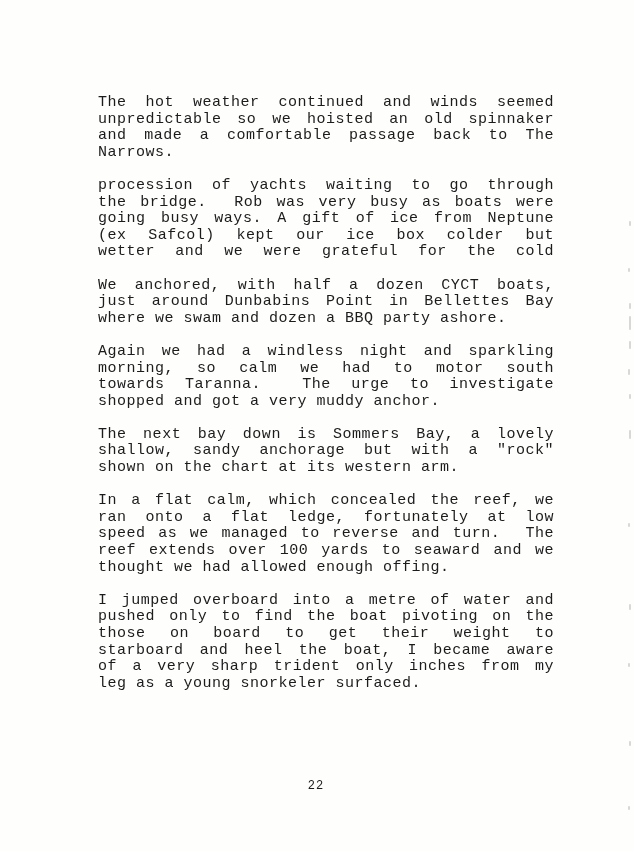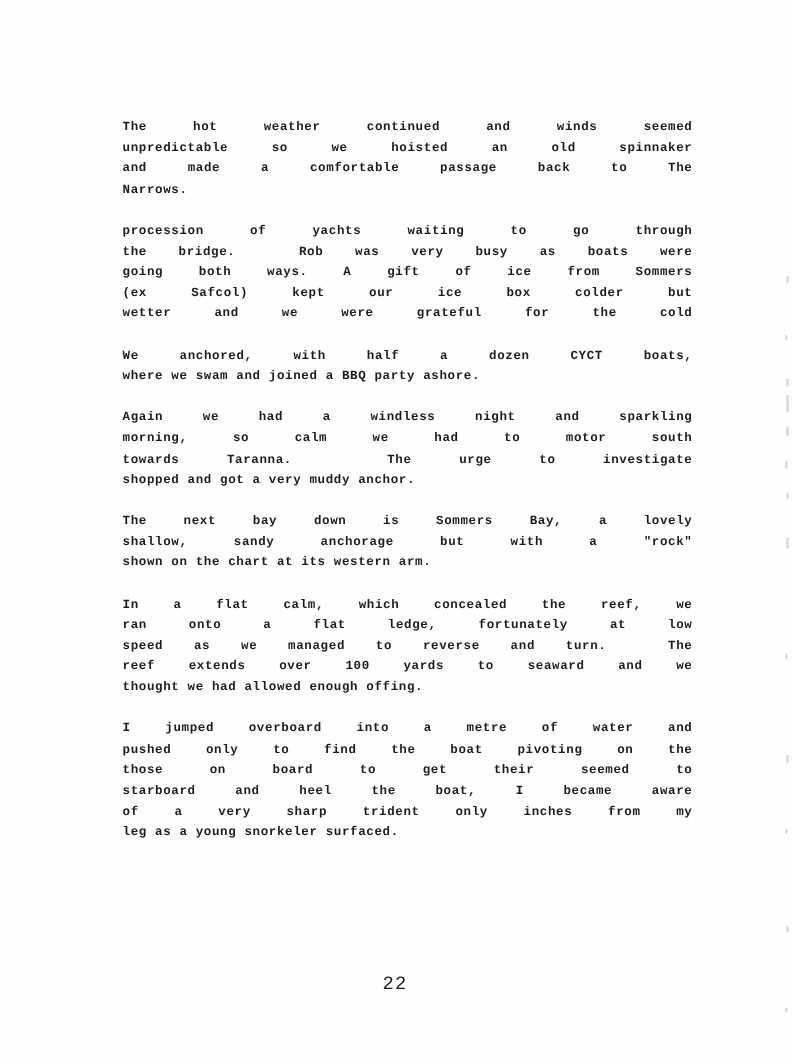--- a/index.html
+++ b/index.html
@@ -22,38 +22,37 @@
     top: 95px;
     width: 456px;
   }
   .para {
     margin: 0 0 16.6px 0;
   }
   .para:last-child {
     margin-bottom: 0;
   }
   .line {
-    font-size: 10px;
+    font-size: 15px;
     line-height: 16.6px;
     letter-spacing: 0.5px;
     text-align: justify;
     text-align-last: justify;
-    font-weight: bold;
   }
   .line.last {
     text-align: right;
     text-align-last: left;
   }
   .page-number {
     position: absolute;
     top: 779px;
     left: 98px;
     width: 436px;
     text-align: center;
-    font-size: 15px;
+    font-size: 12px;
     letter-spacing: 1px;
     color: #1c1c1c;
   }
   .artifacts i {
     position: absolute;
     display: block;
     width: 2px;
     background: #c3c3c3;
     opacity: 0.65;
     border-radius: 1px;
@@ -67,27 +66,28 @@
   <div class="text-block">
       <div class="para">
         <div class="line">The hot weather continued and winds seemed</div>
         <div class="line">unpredictable so we hoisted an old spinnaker</div>
         <div class="line">and made a comfortable passage back to The</div>
         <div class="line last">Narrows.</div>
       </div>
       <div class="para">
         <div class="line">procession of yachts waiting to go through</div>
         <div class="line">the bridge.&nbsp; Rob was very busy as boats were</div>
-        <div class="line">going both ways. A gift of ice from Sommers</div>
+        <div class="line">going busy ways. A gift of ice from Neptune</div>
         <div class="line">(ex Safcol) kept our ice box colder but</div>
         <div class="line">wetter and we were grateful for the cold</div>
       </div>
       <div class="para">
         <div class="line">We anchored, with half a dozen CYCT boats,</div>
-        <div class="line last">where we swam and joined a BBQ party ashore.</div>
+        <div class="line">just around Dunbabins Point in Bellettes Bay</div>
+        <div class="line last">where we swam and dozen a BBQ party ashore.</div>
       </div>
       <div class="para">
         <div class="line">Again we had a windless night and sparkling</div>
         <div class="line">morning, so calm we had to motor south</div>
         <div class="line">towards Taranna.&nbsp; The urge to investigate</div>
         <div class="line last">shopped and got a very muddy anchor.</div>
       </div>
       <div class="para">
         <div class="line">The next bay down is Sommers Bay, a lovely</div>
         <div class="line">shallow, sandy anchorage but with a "rock"</div>
@@ -96,21 +96,21 @@
       <div class="para">
         <div class="line">In a flat calm, which concealed the reef, we</div>
         <div class="line">ran onto a flat ledge, fortunately at low</div>
         <div class="line">speed as we managed to reverse and turn.&nbsp; The</div>
         <div class="line">reef extends over 100 yards to seaward and we</div>
         <div class="line last">thought we had allowed enough offing.</div>
       </div>
       <div class="para">
         <div class="line">I jumped overboard into a metre of water and</div>
         <div class="line">pushed only to find the boat pivoting on the</div>
-        <div class="line">those on board to get their seemed to</div>
+        <div class="line">those on board to get their weight to</div>
         <div class="line">starboard and heel the boat, I became aware</div>
         <div class="line">of a very sharp trident only inches from my</div>
         <div class="line last">leg as a young snorkeler surfaced.</div>
       </div>
     </div>
 
   <div class="page-number">22</div>
 
   <div class="artifacts">
     <i style="right:3px; top:221px; height:5px;"></i>

